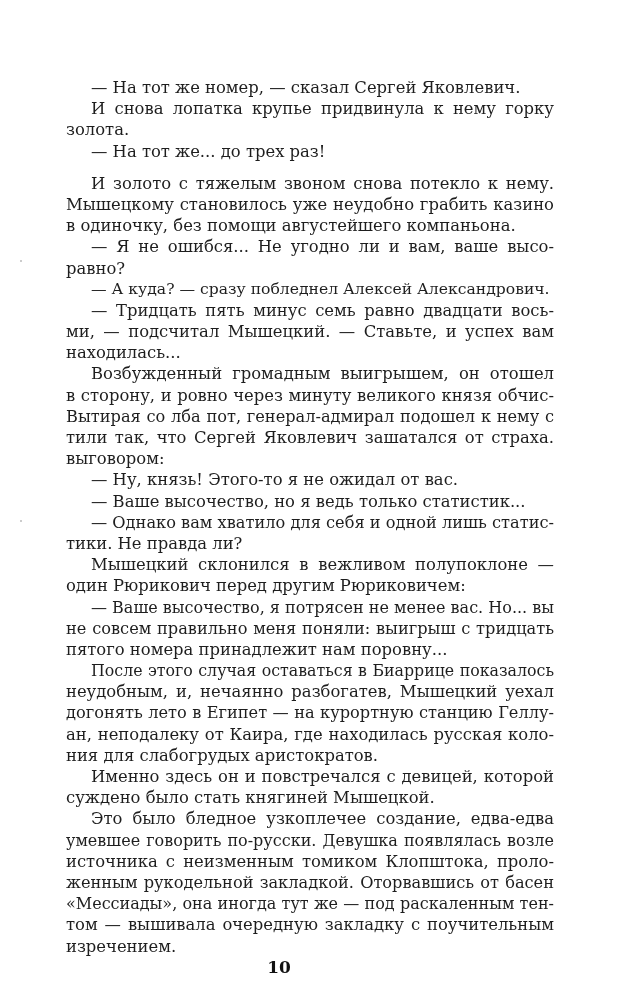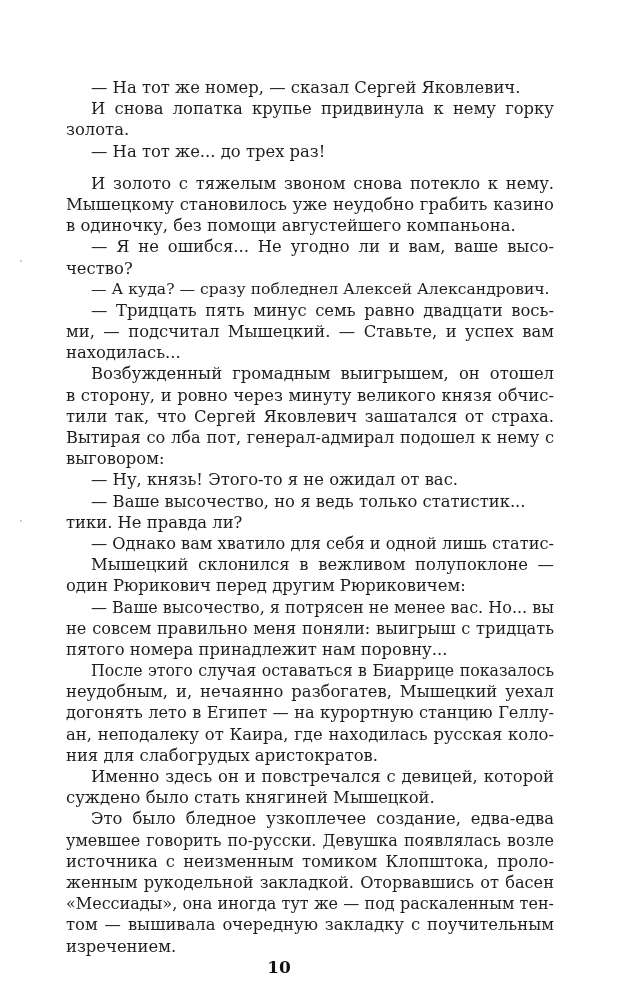--- a/index.html
+++ b/index.html
@@ -58,34 +58,34 @@
 
 <div class="page" id="page-body">
     <span class="line indent last" style="font-size: 16.4px;">— На тот же номер, — сказал Сергей Яковлевич.</span>
     <span class="line indent" style="font-size: 16.4px;">И снова лопатка крупье придвинула к нему горку</span>
     <span class="line last" style="font-size: 16.4px;">золота.</span>
     <span class="line indent last" style="font-size: 16.4px;">— На тот же... до трех раз!</span>
     <span class="line indent" style="font-size: 16.4px; margin-top: 11px;">И золото с тяжелым звоном снова потекло к нему.</span>
     <span class="line" style="font-size: 16.4px;">Мышецкому становилось уже неудобно грабить казино</span>
     <span class="line last" style="font-size: 16.4px;">в одиночку, без помощи августейшего компаньона.</span>
     <span class="line indent" style="font-size: 16.4px;">— Я не ошибся... Не угодно ли и вам, ваше высо-</span>
-    <span class="line last" style="font-size: 16.4px;">чество?</span>
+    <span class="line last" style="font-size: 16.4px;">равно?</span>
     <span class="line indent last" style="font-size: 15.6px;">— А куда? — сразу побледнел Алексей Александрович.</span>
     <span class="line indent" style="font-size: 16.4px;">— Тридцать пять минус семь равно двадцати вось-</span>
     <span class="line" style="font-size: 16.4px;">ми, — подсчитал Мышецкий. — Ставьте, и успех вам</span>
     <span class="line last" style="font-size: 16.4px;">находилась...</span>
     <span class="line indent" style="font-size: 16.4px;">Возбужденный громадным выигрышем, он отошел</span>
     <span class="line" style="font-size: 16.4px;">в сторону, и ровно через минуту великого князя обчис-</span>
+    <span class="line" style="font-size: 16.2px;">Вытирая со лба пот, генерал-адмирал подошел к нему с</span>
     <span class="line" style="font-size: 16.4px;">тили так, что Сергей Яковлевич зашатался от страха.</span>
-    <span class="line" style="font-size: 16.2px;">Вытирая со лба пот, генерал-адмирал подошел к нему с</span>
     <span class="line last" style="font-size: 16.4px;">выговором:</span>
     <span class="line indent last" style="font-size: 16.4px;">— Ну, князь! Этого-то я не ожидал от вас.</span>
     <span class="line indent last" style="font-size: 16.4px;">— Ваше высочество, но я ведь только статистик...</span>
+    <span class="line indent" style="font-size: 16.2px;">— Однако вам хватило для себя и одной лишь статис-</span>
     <span class="line last" style="font-size: 16.4px;">тики. Не правда ли?</span>
-    <span class="line indent" style="font-size: 16.2px;">— Однако вам хватило для себя и одной лишь статис-</span>
     <span class="line indent" style="font-size: 16.4px;">Мышецкий склонился в вежливом полупоклоне —</span>
     <span class="line last" style="font-size: 16.4px;">один Рюрикович перед другим Рюриковичем:</span>
     <span class="line indent" style="font-size: 16px;">— Ваше высочество, я потрясен не менее вас. Но... вы</span>
     <span class="line" style="font-size: 16.2px;">не совсем правильно меня поняли: выигрыш с тридцать</span>
     <span class="line last" style="font-size: 16.4px;">пятого номера принадлежит нам поровну...</span>
     <span class="line indent" style="font-size: 15.8px;">После этого случая оставаться в Биаррице показалось</span>
     <span class="line" style="font-size: 16.4px;">неудобным, и, нечаянно разбогатев, Мышецкий уехал</span>
     <span class="line" style="font-size: 16.2px;">догонять лето в Египет — на курортную станцию Геллу-</span>
     <span class="line" style="font-size: 16.4px;">ан, неподалеку от Каира, где находилась русская коло-</span>
     <span class="line last" style="font-size: 16.4px;">ния для слабогрудых аристократов.</span>

